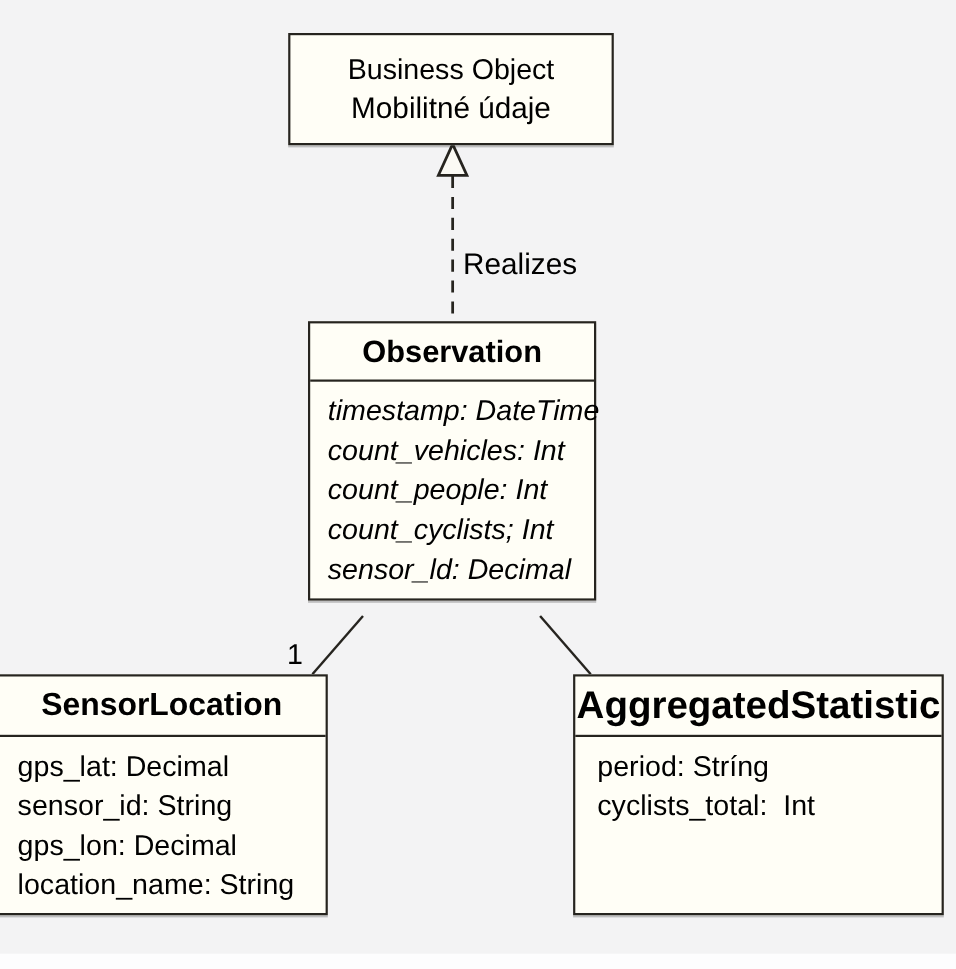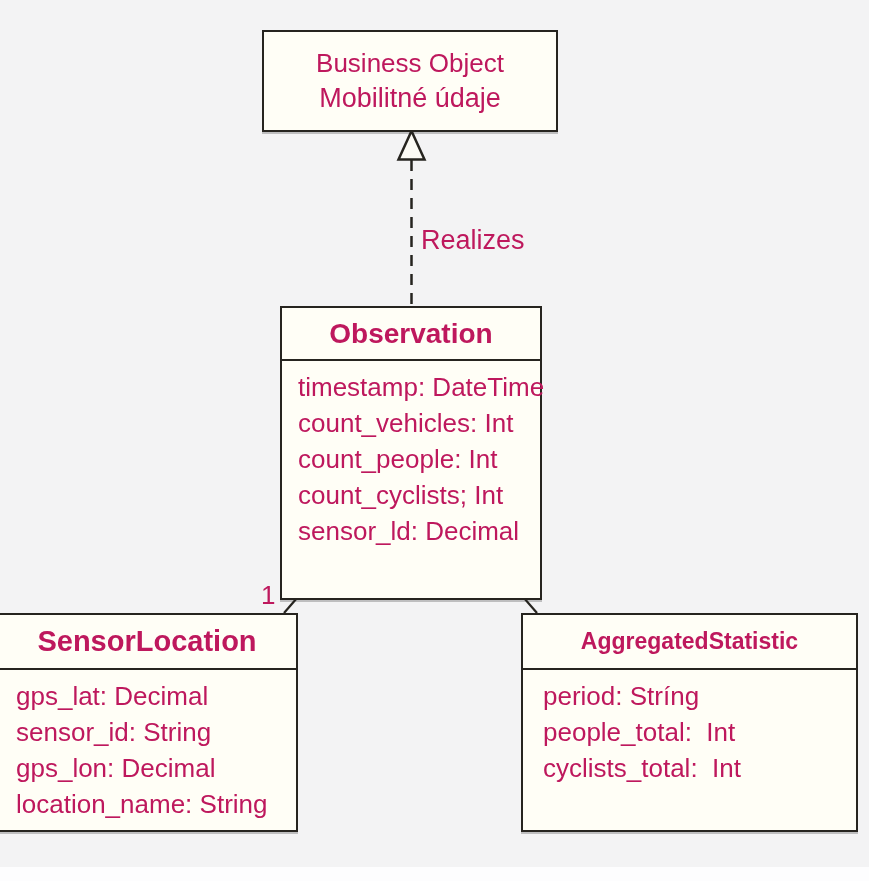--- a/index.html
+++ b/index.html
@@ -11,21 +11,21 @@
     height: 881px;
     overflow: hidden;
     font-family: "Liberation Sans", sans-serif;
     background: #f3f3f4;
   }
   .canvas {
     position: relative;
     width: 869px;
     height: 881px;
     background: #f3f3f4;
-    color: #be185d;
+    color: #000000;
   }
   .connector-layer {
     position: absolute;
     left: 0;
     top: 0;
     width: 869px;
     height: 881px;
     z-index: 1;
   }
   .uml-box {
@@ -68,30 +68,31 @@
     line-height: 33px;
   }
   .bo-name {
     font-size: 27px;
     line-height: 36px;
     font-weight: normal;
   }
   
   .box-observation {
     left: 280px;
-    top: 306px;
+    top: 292px;
     width: 262px;
-    height: 294px;
+    height: 254px;
   }
   .box-observation .uml-box-header {
     height: 53px;
     font-size: 28px;
   }
   .box-observation .uml-attrs {
     padding: 8px 0 0 16px;
+    font-style: italic;
   }
   
   .box-sensor {
     left: -4px;
     top: 613px;
     width: 302px;
     height: 219px;
   }
   .box-sensor .uml-box-header {
     height: 55px;
@@ -102,21 +103,21 @@
   }
   
   .box-aggregated {
     left: 521px;
     top: 613px;
     width: 337px;
     height: 219px;
   }
   .box-aggregated .uml-box-header {
     height: 55px;
-    font-size: 23px;
+    font-size: 35px;
   }
   .box-aggregated .uml-attrs {
     padding: 8px 0 0 20px;
   }
   .edge-label {
     position: absolute;
     z-index: 3;
     white-space: nowrap;
   }
   .label-realizes {
@@ -179,20 +180,19 @@
       <div class="attr">sensor_id: String</div>
       <div class="attr">gps_lon: Decimal</div>
       <div class="attr">location_name: String</div>
     </div>
   </div>
 
   <div class="uml-box box-aggregated">
     <div class="uml-box-header">AggregatedStatistic</div>
     <div class="uml-attrs">
       <div class="attr">period: Stríng</div>
-      <div class="attr">people_total:  Int</div>
       <div class="attr">cyclists_total:  Int</div>
     </div>
   </div>
 
   <div class="bottom-strip"></div>
 
 </div>
 
 </body></html>

